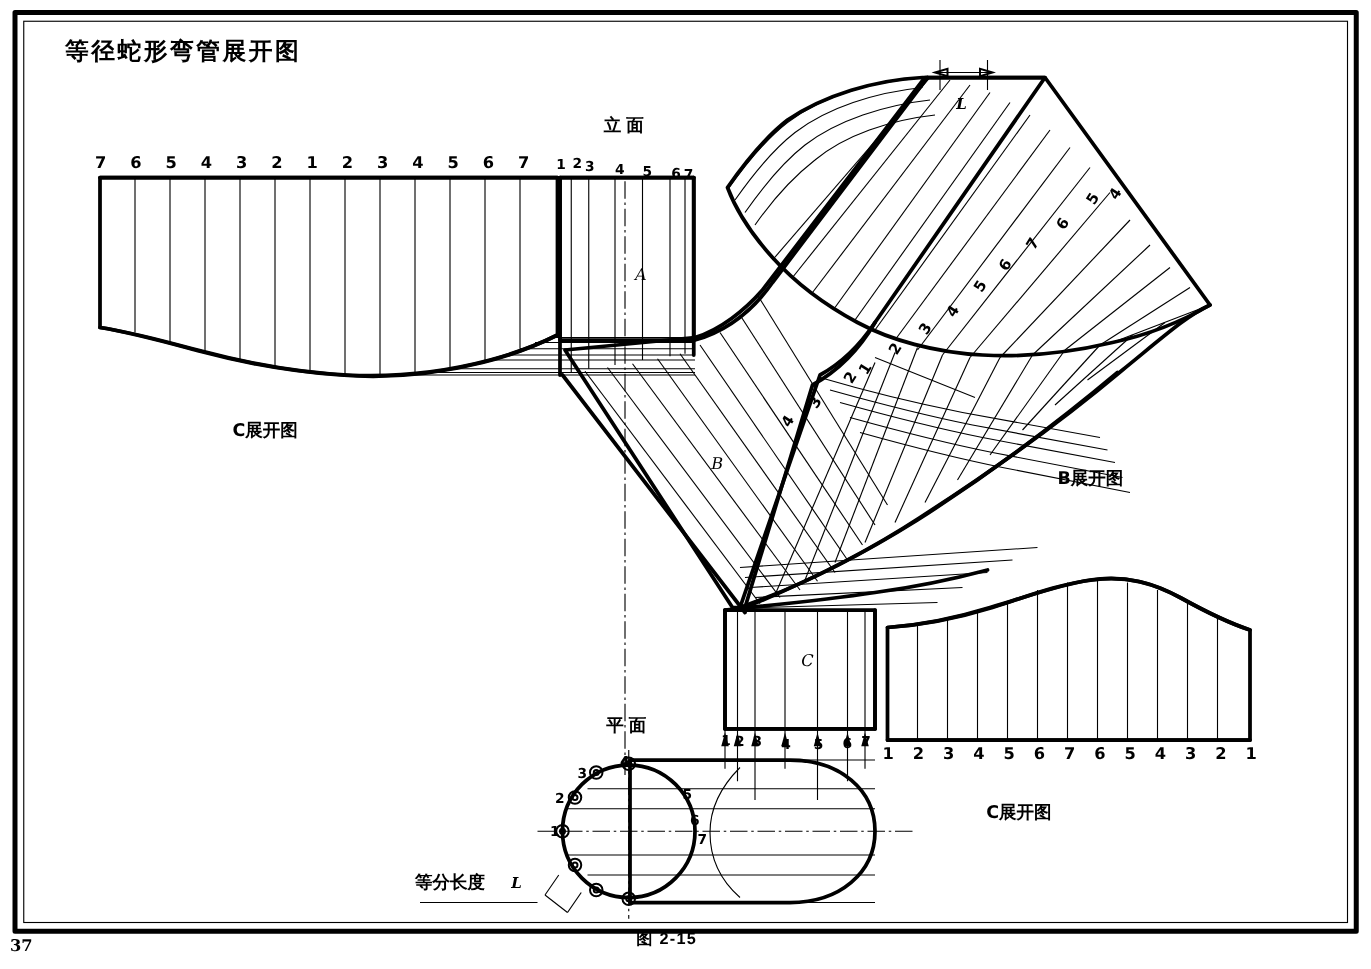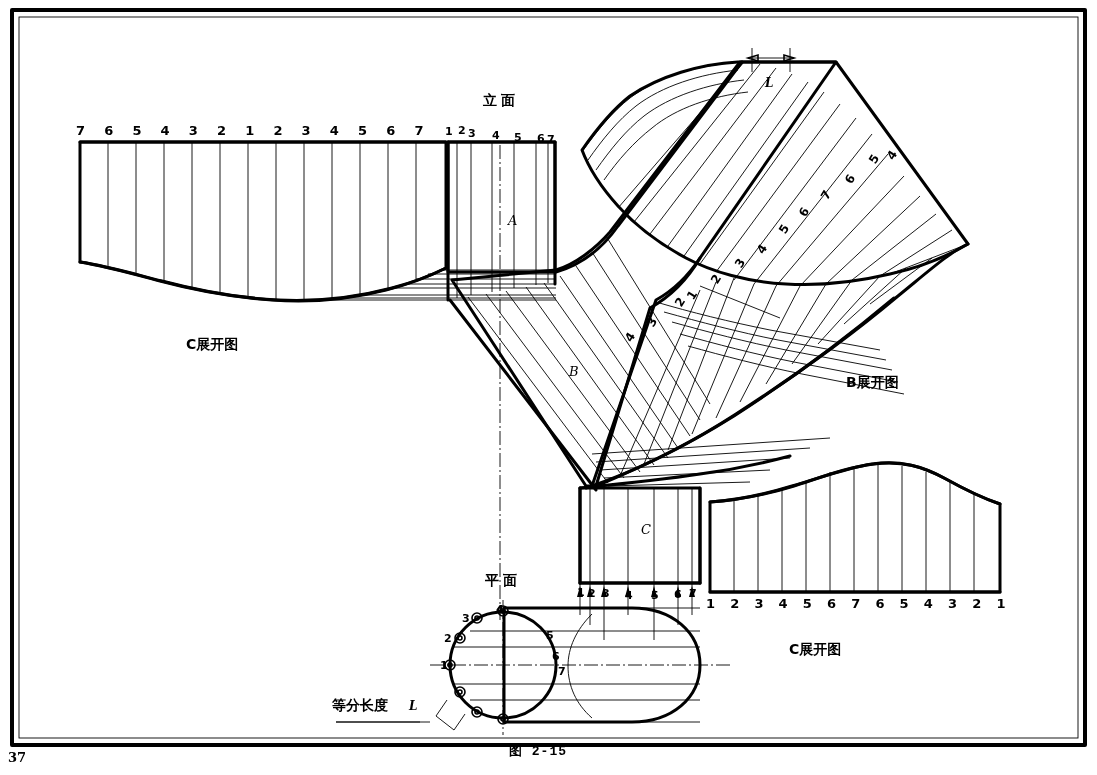--- a/index.html
+++ b/index.html
@@ -69,21 +69,21 @@
     font-style: italic;
     font-weight: 400;
   }
   .rot-num {
     font-family: "DejaVu Sans", sans-serif;
     font-size: 12px;
     font-weight: 700;
     transform-origin: 50% 50%;
   }
   .caption {
-    font-family: Liberation Mono, monospace;
+    font-family: Liberation Sans, sans-serif;
     font-size: 13px;
     font-weight: 700;
     letter-spacing: 1px;
   }
   .pagenum {
     font-family: "DejaVu Serif", serif;
     font-size: 13px;
     font-weight: 700;
   }
   .dim-letter {
@@ -418,20 +418,21 @@
       <path d="M 590,586 L 587,597 L 593,597 Z" fill="#000"></path>
       <path d="M 604,586 L 601,597 L 607,597 Z" fill="#000"></path>
       <path d="M 628,586 L 625,597 L 631,597 Z" fill="#000"></path>
       <path d="M 654,586 L 651,597 L 657,597 Z" fill="#000"></path>
       <path d="M 678,586 L 675,597 L 681,597 Z" fill="#000"></path>
       <path d="M 692,586 L 689,597 L 695,597 Z" fill="#000"></path>
     </g>
 
   </svg>
 
+  <div class="lbl title-text" style="left:52px; top:28px;">等径蛇形弯管展开图</div>
 
   <div class="lbl view-label" style="left:483px; top:92px;">立面</div>
 
   <div class="lbl view-label" style="left:485px; top:572px;">平面</div>
 
   <div class="lbl cn" style="left:186px; top:336px;">C展开图</div>
 
   <div class="lbl cn" style="left:846px; top:374px;">B展开图</div>
 
   <div class="lbl cn" style="left:789px; top:641px;">C展开图</div>

